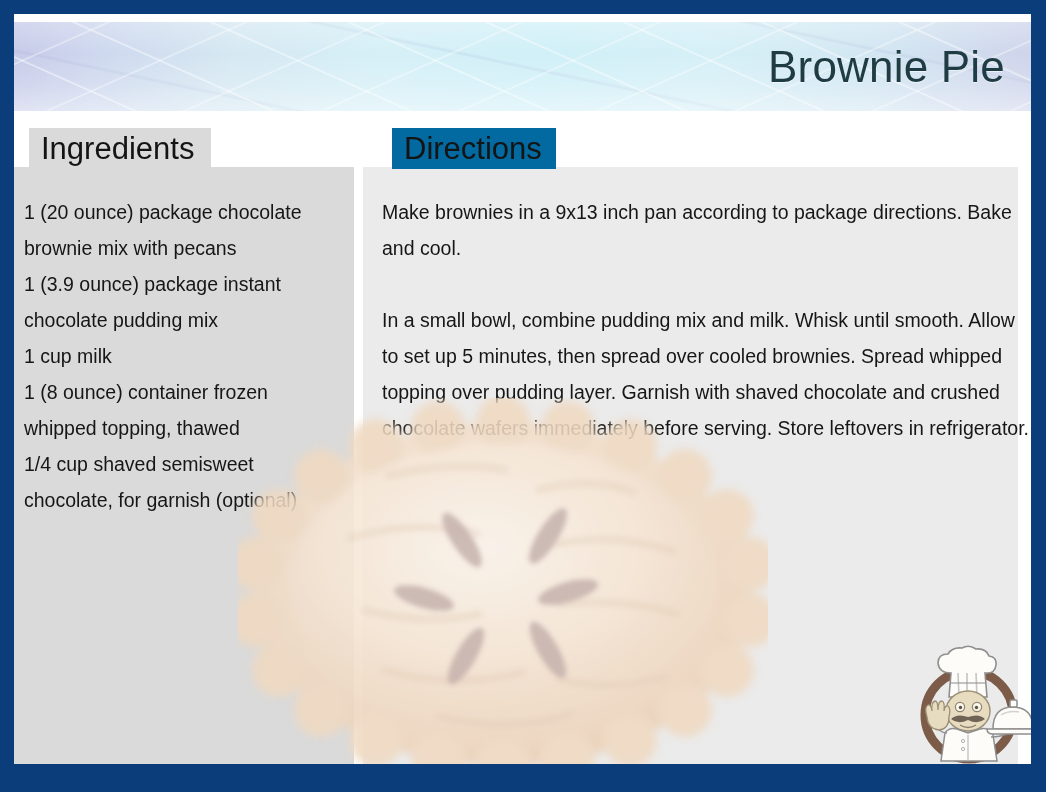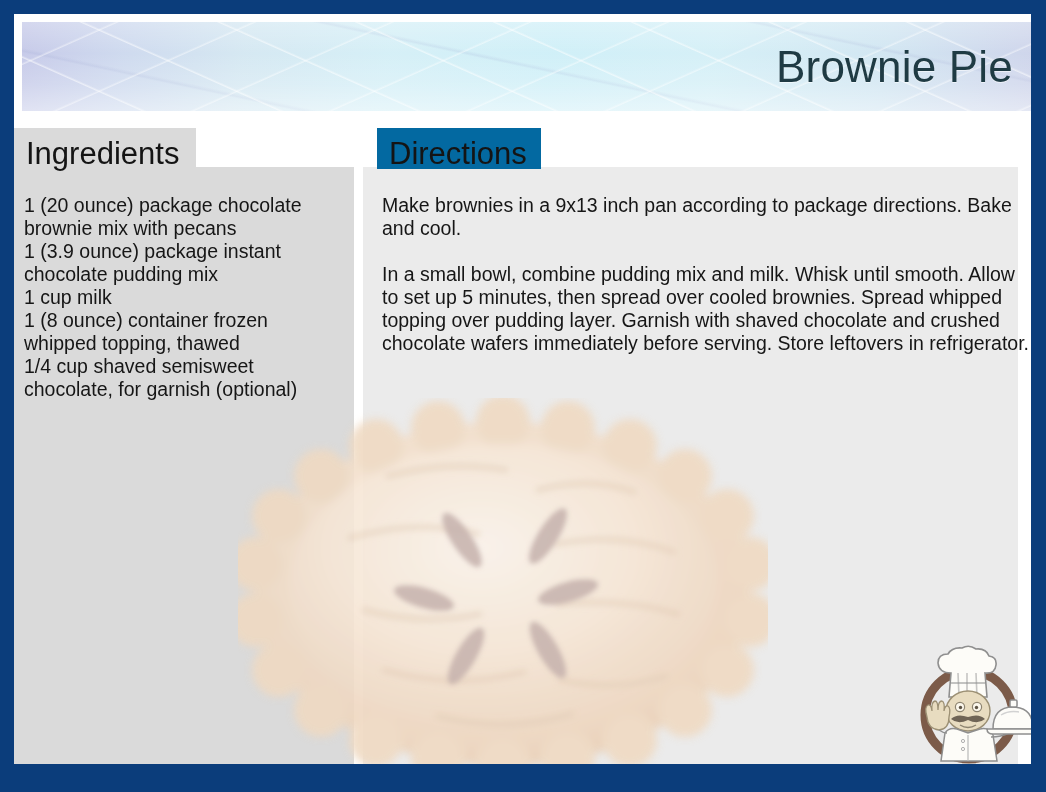--- a/index.html
+++ b/index.html
@@ -39,21 +39,20 @@
         rgba(206,216,238,0.92) 10%,
         rgba(214,232,242,0.9) 22%,
         rgba(214,240,247,0.9) 36%,
         rgba(208,240,248,0.92) 52%,
         rgba(214,240,247,0.9) 68%,
         rgba(210,230,242,0.92) 84%,
         rgba(206,210,234,0.95) 100%),
       #d3ecf6;
     overflow: hidden;
     z-index: 5;
-    margin-left: 8px;
   }
   .banner .weave {
     position: absolute;
     left: -10%;
     top: -40%;
     width: 130%;
     height: 200%;
     background-image:
       repeating-linear-gradient(24deg,
         rgba(255,255,255,0.0) 0px,
@@ -103,38 +102,39 @@
     position: absolute;
     z-index: 6;
   }
   .panel-ingredients { left: 14px; top: 167px; width: 340px; height: 597px; background: #dadada; }
   .panel-directions  { left: 363px; top: 167px; width: 655px; height: 597px; background: #ebebeb; }
 
   .tab {
     position: absolute;
     z-index: 7;
     display: flex;
-    align-items: flex-end;
+    align-items: center;
+    margin-left: 15px;
   }
   .tab-ingredients { left: 14px; top: 128px; width: 182px; height: 41px; background: #dadada; }
   .tab-directions  { left: 377px; top: 128px; width: 164px; height: 41px; background: #0369a1; }
   .tab-label {
     font-size: 31px;
     color: #141414;
     padding-left: 12px;
     line-height: 1;
     white-space: nowrap;
   }
 
   .body-text {
     position: absolute;
     z-index: 8;
     color: #161616;
     font-size: 19.5px;
-    line-height: 23px;
+    line-height: 36px;
     white-space: pre-wrap;
   }
   .ingredients-text { left: 24px; top: 194px; width: 318px; }
   .directions-text  { left: 382px; top: 194px; width: 648px; }
 
   
   .pie-wrap {
     position: absolute;
     left: 238px;
     top: 398px;

